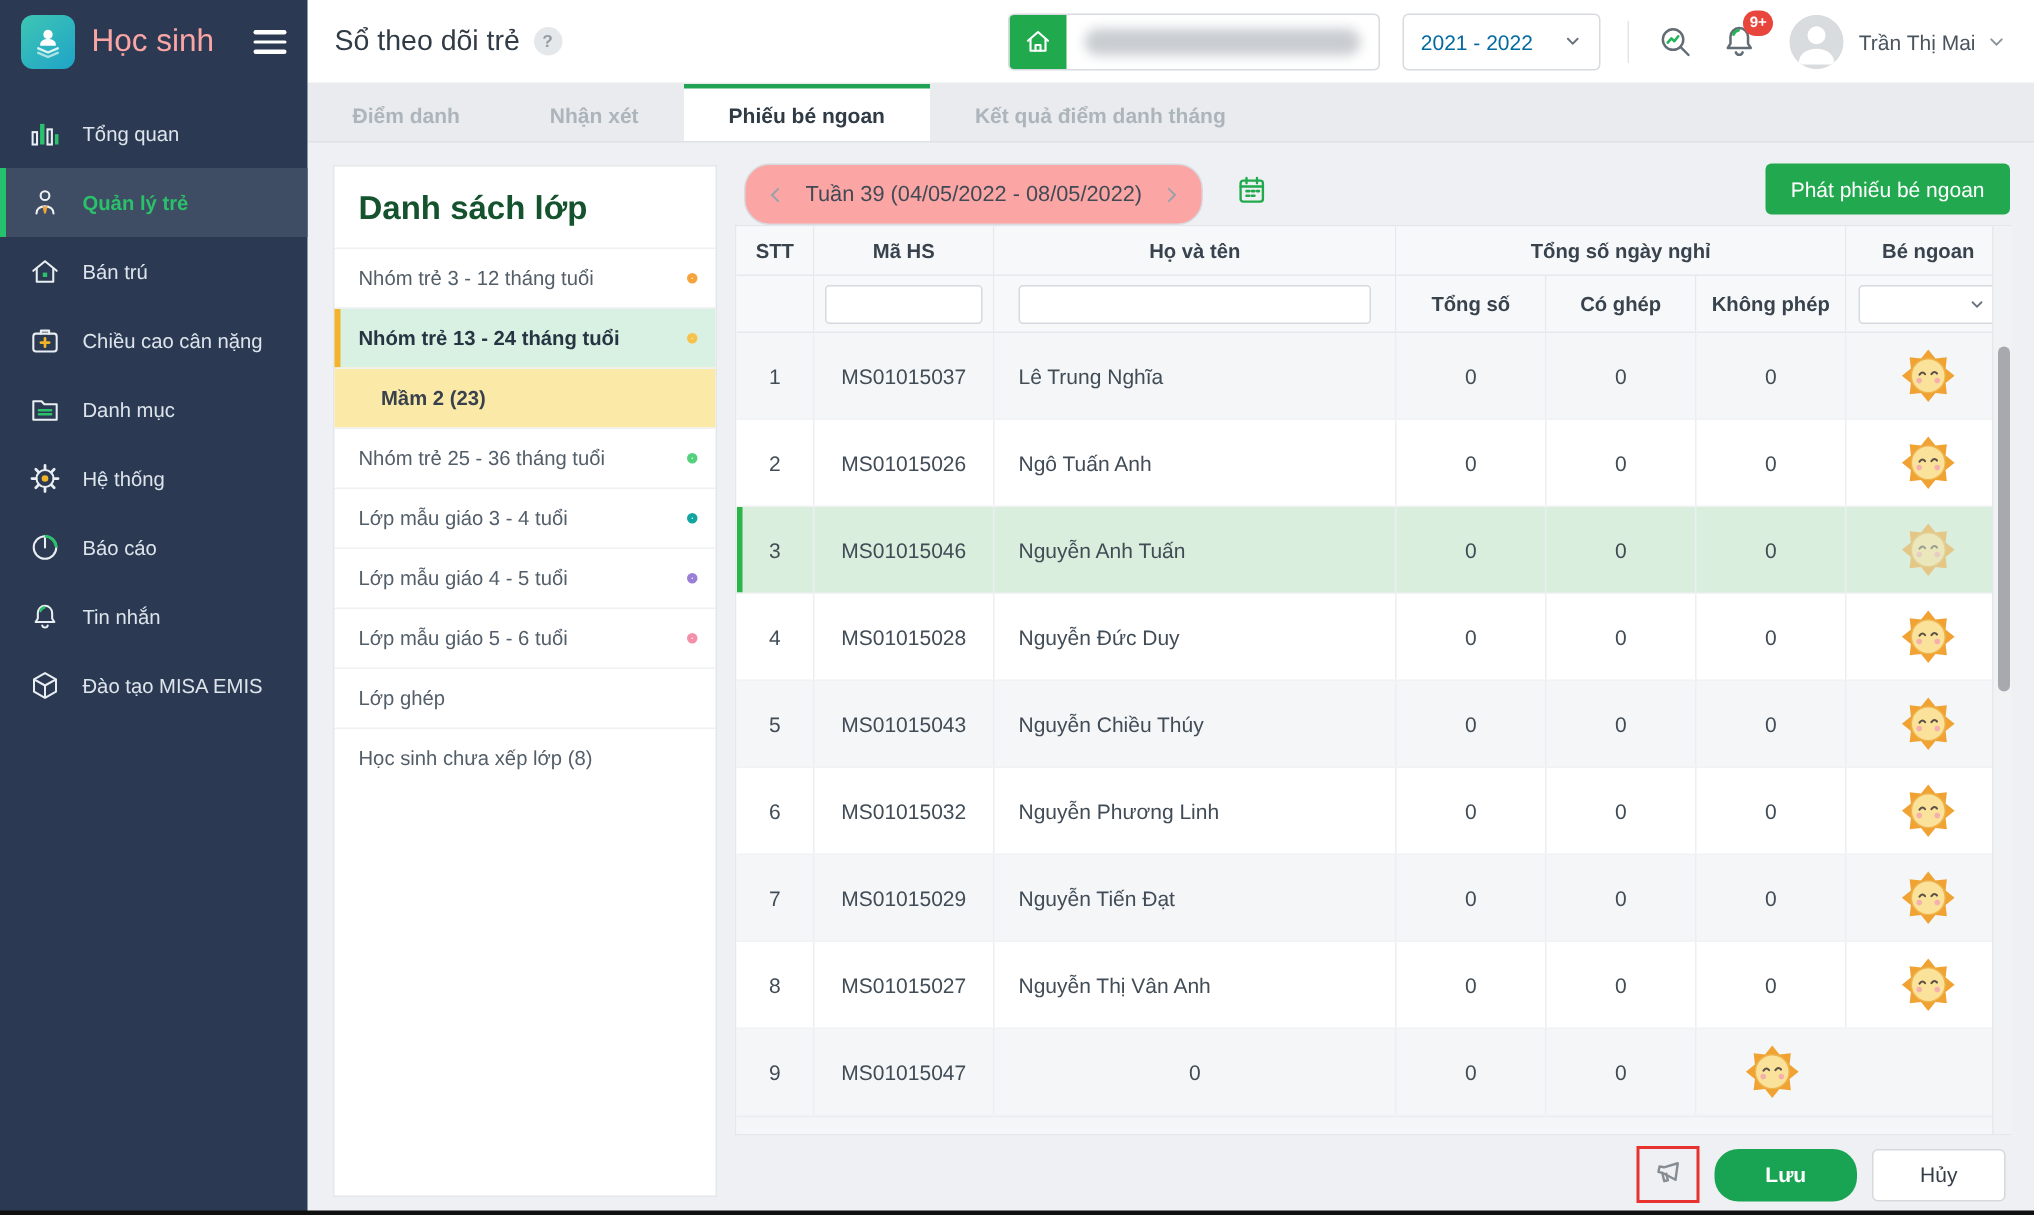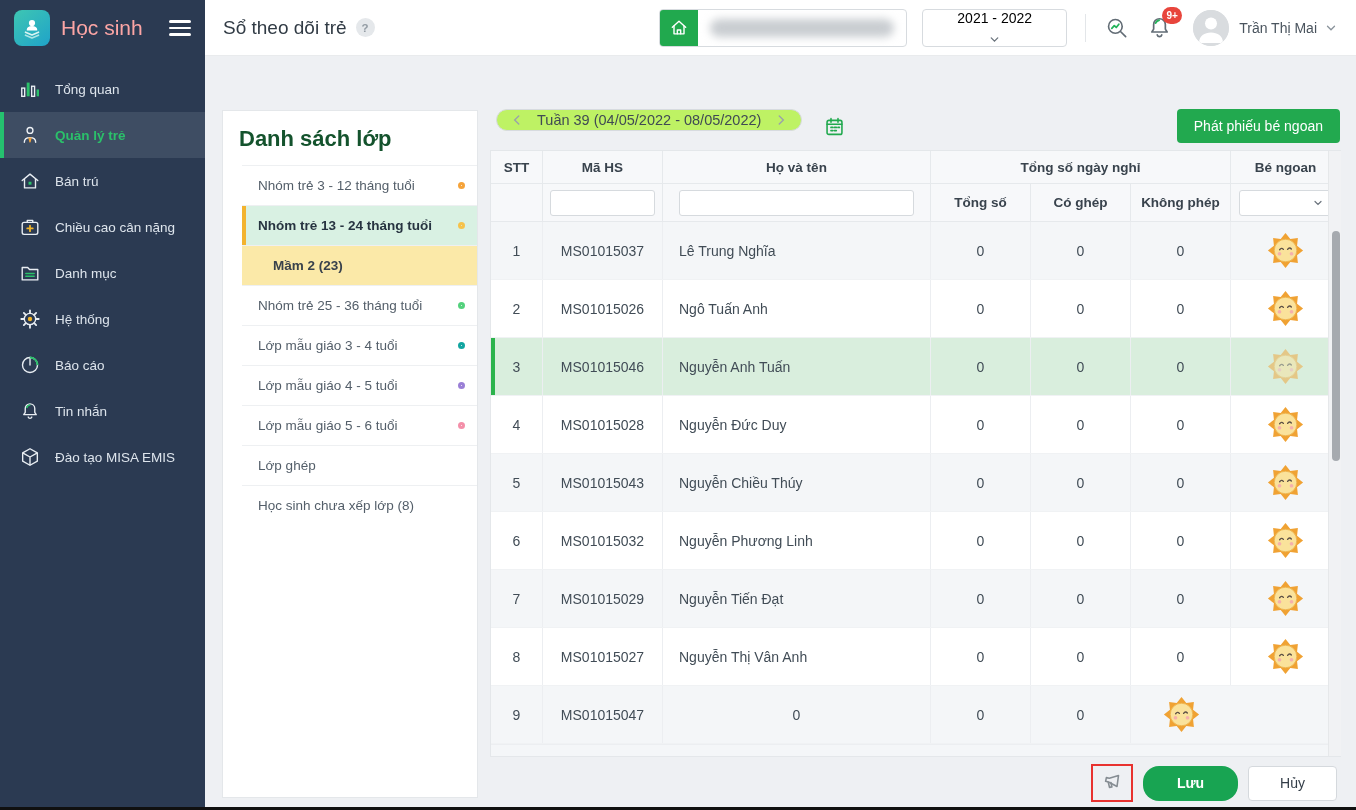--- a/index.html
+++ b/index.html
@@ -19,49 +19,49 @@
   .menu-item .mi-icon { width:24px; height:24px; display:flex; align-items:center; justify-content:center; flex:0 0 auto; }
   .menu-item.active { background:#3e4d63; border-left-color:#25c16f; color:#2bc06a; font-weight:700; }
 
   
   .topbar { position:absolute; left:205px; top:0; right:0; height:56px; background:#fff; border-bottom:1px solid #e9ebed; display:flex; align-items:center; padding:0 18px; z-index:4; }
   .page-title { font-size:19px; color:#313b45; font-weight:500; }
   .help-badge { width:19px; height:19px; border-radius:50%; background:#e5e8eb; color:#939ca4; font-size:11.5px; font-weight:700; display:flex; align-items:center; justify-content:center; margin-left:9px; cursor:pointer; }
   .school-box { display:flex; align-items:center; width:248px; height:38px; border:1px solid #d7dbdf; border-radius:4px; background:#fff; overflow:hidden; margin-left:auto; cursor:pointer; }
   .school-home { width:38px; height:38px; background:#21a94e; display:flex; align-items:center; justify-content:center; flex:0 0 auto; }
   .school-redacted { flex:1; height:18px; margin:0 12px; border-radius:9px; background:#c9cdd1; filter:blur(4px); }
-  .year-box { width:145px; height:38px; border:1px solid #d7dbdf; border-radius:4px; background:#fff; display:flex; align-items:center; justify-content:space-between; padding:0 11px; margin-left:15px; font-size:14px; color:#000000; cursor:pointer;flex-direction:column; }
+  .year-box { width:132px; height:38px; border:1px solid #d7dbdf; border-radius:4px; background:#fff; display:flex; align-items:center; justify-content:space-between; padding:0 11px; margin-left:15px; font-size:14px; color:#0369a1; cursor:pointer; }
   .top-divider { width:1px; height:28px; background:#e3e6e9; margin:0 16px 0 18px; }
   .top-icon { width:30px; height:30px; display:flex; align-items:center; justify-content:center; cursor:pointer; }
   .bell-wrap { position:relative; margin-left:14px; }
   .noti-badge { position:absolute; top:-7px; right:-9px; min-width:20px; height:17px; border-radius:9px; background:#e8453c; color:#fff; font-size:10px; font-weight:700; display:flex; align-items:center; justify-content:center; padding:0 4px; }
   .avatar { width:36px; height:36px; border-radius:50%; background:#d9dcdf; overflow:hidden; margin-left:20px; flex:0 0 auto; cursor:pointer; }
   .user-name { font-size:14px; color:#4a545e; margin:0 7px 0 10px; white-space:nowrap; cursor:pointer; }
 
   
   .tabsbar { position:absolute; left:205px; top:56px; right:0; height:39px; background:#e9ebee; border-bottom:1px solid #dfe2e5; display:flex; z-index:3; }
   .tab { padding:0 30px; display:flex; align-items:center; justify-content:center; font-size:14px; font-weight:600; color:#adb5bc; border-top:3px solid transparent; cursor:pointer; }
   .tab.active { background:#fff; color:#2f3a44; border-top-color:#21a356; }
 
   
   .content { position:absolute; left:205px; top:95px; right:0; bottom:0; background:#eef0f3; }
 
   
   .class-card { position:absolute; left:17px; top:15px; width:256px; bottom:12px; background:#fff; border:1px solid #e4e7ea; }
   .class-title { font-size:22px; font-weight:700; color:#14532d; padding:15px 16px 13px; }
-  .citem { position:relative; display:flex; align-items:center; height:40px; padding:0 12px 0 16px; border-top:1px solid #eef0f2; font-size:13.5px; color:#535e69; cursor:pointer;margin-left:19px; }
+  .citem { position:relative; display:flex; align-items:center; height:40px; padding:0 12px 0 16px; border-top:1px solid #eef0f2; font-size:13.5px; color:#535e69; cursor:pointer; }
   .citem .dot { display:none; width:7px; height:7px; border-radius:50%; margin-left:auto; border:3px solid var(--dot,#ccc); flex:0 0 auto; }
   .citem .dot.show { display:inline-block; }
   .citem.child { padding-left:31px; }
   .citem.sel { background:#d9f1e3; color:#273441; font-weight:700; }
   .citem.sel::before { content:''; position:absolute; left:0; top:0; bottom:0; width:4px; background:#f3b32f; }
   .citem.hl { background:#fbe9a8; color:#39424c; font-weight:600; }
 
   
-  .week-pill { position:absolute; left:291px; top:14px; height:22px; display:inline-flex; align-items:center; gap:13px; border:1px solid #d7dbdf; border-radius:17px; background:#bef264; padding:0 13px; font-size:14.5px; color:#404a54; cursor:pointer; }
+  .week-pill { position:absolute; left:291px; top:14px; height:41px; display:inline-flex; align-items:center; gap:13px; border:1px solid #d7dbdf; border-radius:17px; background:#fca5a5; padding:0 13px; font-size:14.5px; color:#404a54; cursor:pointer; }
   .week-arrow { color:#9aa2aa; font-size:16px; display:flex; align-items:center; }
   .cal-btn { position:absolute; left:618px; top:20px; width:22px; height:22px; display:flex; align-items:center; justify-content:center; cursor:pointer; }
   .issue-btn { position:absolute; right:16px; top:14px; height:34px; background:#22a94f; border:none; border-radius:4px; color:#fff; font-size:14px; font-family:inherit; padding:0 17px; cursor:pointer; }
 
   
   .table-card { position:absolute; left:285px; top:55px; width:851px; background:#fff; border:1px solid #e4e7ea; }
   .grid7 { display:grid; grid-template-columns:52px 120px 268px 100px 100px 100px 109px; }
   .grid5 { display:grid; grid-template-columns:52px 120px 268px 300px 109px; }
   .th { background:#f7f8fa; border-right:1px solid #e6e9ec; border-bottom:1px solid #e6e9ec; display:flex; align-items:center; justify-content:center; font-size:13.5px; font-weight:700; color:#39434d; }
   .h1 .th { height:33px; }
@@ -265,20 +265,26 @@
         <circle cx="18" cy="13.5" r="6" fill="#fff"></circle>
         <path d="M6 33c0-7.2 5.6-10.5 12-10.5S30 25.8 30 33" fill="#fff"></path>
       </svg>
     </div>
     <div class="user-name">Trần Thị Mai</div>
     <svg width="14" height="14" viewBox="0 0 24 24" fill="none" stroke="#8a939b" stroke-width="2.2" stroke-linecap="round">
         <path d="M6 9l6 6 6-6"></path>
       </svg>
   </div>
 
+  <div class="tabsbar">
+    <div class="tab">Điểm danh</div>
+    <div class="tab">Nhận xét</div>
+    <div class="tab active">Phiếu bé ngoan</div>
+    <div class="tab">Kết quả điểm danh tháng</div>
+  </div>
 
   <div class="content">
 
     <div class="class-card">
       <div class="class-title">Danh sách lớp</div>
       <div class="class-list">
 
           <div class="citem">
             <span>Nhóm trẻ 3 - 12 tháng tuổi</span>
             <span class="dot show" style="--dot: #f5a33a;"></span>

